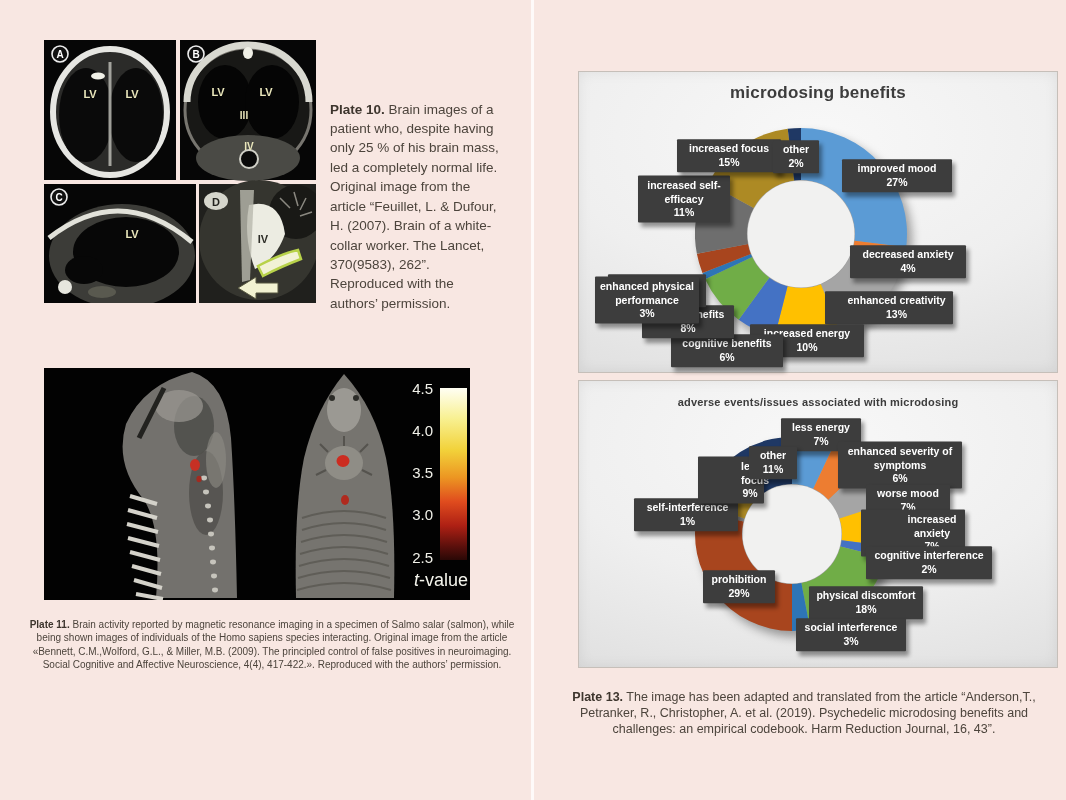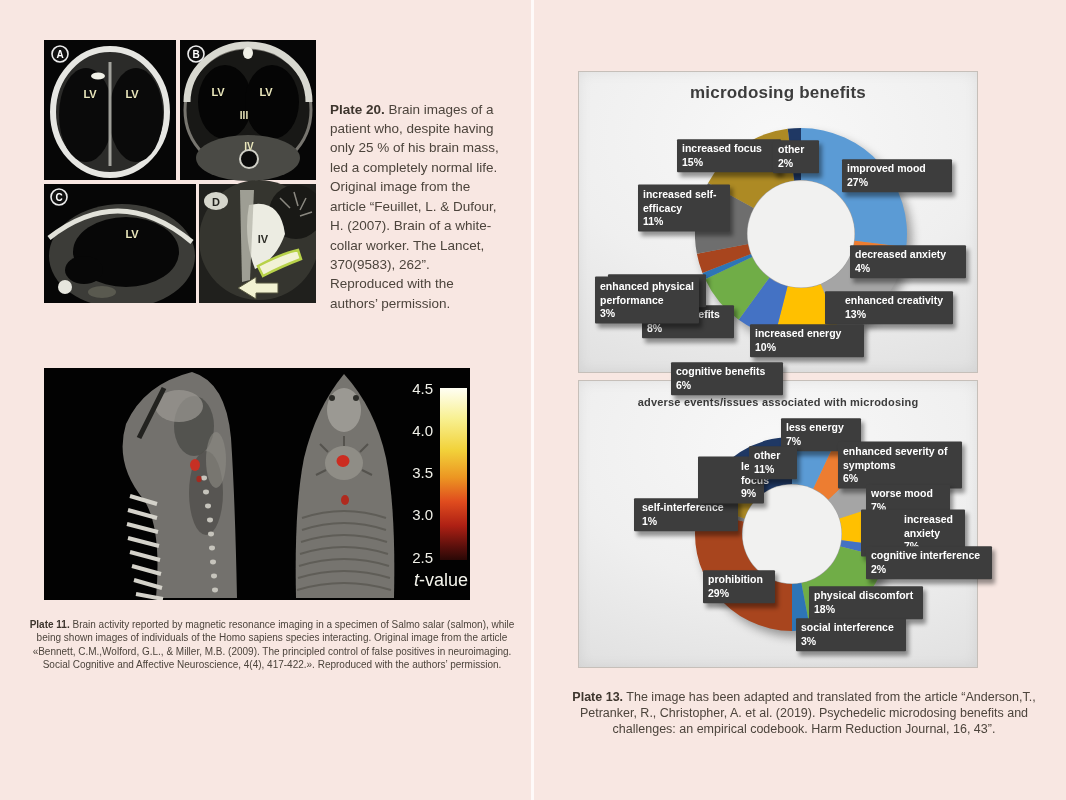--- a/index.html
+++ b/index.html
@@ -13,40 +13,40 @@
   .caption{color:#4c443c;position:absolute;}
   .caption b{color:#3d352d;}
   #plate10-caption{left:330px;top:86px;width:172px;font-size:13.5px;line-height:1.44;text-align:left;}
   #plate11-caption{left:28px;top:608px;width:488px;font-size:10px;line-height:1.33;text-align:center;}
   #plate13-caption{left:566px;top:676px;width:476px;font-size:12.5px;line-height:1.3;text-align:center;}
   
   #plate10-figure{position:absolute;left:44px;top:40px;width:272px;height:263px;}
   #plate11-figure{position:absolute;left:44px;top:368px;width:426px;height:232px;}
   
   .chart-panel{
-    position:absolute;left:578px;width:400px;
+    position:absolute;left:578px;width:480px;
     background:radial-gradient(120% 110% at 50% 22%, #f8f8f8 0%, #efefef 45%, #d9d9d9 100%);
     border:1px solid #c6bfb9;
     box-shadow:inset 0 0 14px rgba(0,0,0,.07);
     box-sizing:border-box;
   }
   #benefits-panel{top:71px;height:302px;}
   #adverse-panel{top:380px;height:288px;}
   .chart-title{
     position:absolute;left:0;width:100%;text-align:center;
     font-weight:bold;color:#3c3c3c;letter-spacing:.2px;
   }
   #benefits-panel .chart-title{top:11px;font-size:17px;}
   #adverse-panel .chart-title{top:15px;font-size:11px;}
   .donut-svg{position:absolute;left:0;top:0;}
   .slices{filter:drop-shadow(5px 6px 5px rgba(0,0,0,.35));}
   .slice-label{
     position:absolute;transform:translate(-50%,-50%);
     background:#3d3d3d;color:#fff;font-weight:bold;font-size:10.5px;line-height:1.3;
-    padding:3px 5px;border-radius:1px;
+    text-align:center;padding:3px 5px;border-radius:1px;
     box-shadow:3px 4px 4px rgba(0,0,0,.4);
     z-index:2;box-sizing:border-box;
   }
   svg text{font-family:"Liberation Sans",sans-serif;}
   .serif{font-family:"Liberation Serif",serif;}
 </style>
 </head>
 <body>
 
 <div class="spread">
@@ -104,21 +104,21 @@
       <path d="M205,165 Q236,158 241,194 Q232,220 211,229 Q199,198 205,165 Z" fill="#ecece2"></path>
       <path d="M196,150 L210,150 L206,240 L198,242 Z" fill="#b9b9ae" opacity=".8"></path>
       <path d="M214,226 Q239,213 254,210 L257,219 Q236,227 219,236 Z" fill="#f2f2d6" stroke="#b8d24a" stroke-width="2.5"></path>
       <ellipse cx="172" cy="161" rx="12" ry="9" fill="#d6d6cc"></ellipse>
       <text x="172" y="165.5" text-anchor="middle" font-size="11" font-weight="bold" fill="#22221e">D</text>
       <text x="219" y="203" text-anchor="middle" font-size="11" font-weight="bold" fill="#2c2c26">IV</text>
       <path d="M234,243 L212,243 L212,237 L194,248 L212,259 L212,253 L234,253 Z" fill="#f2f2d2" stroke="#55553e" stroke-width="1"></path>
     </g>
   </svg>
 
-  <p class="caption" id="plate10-caption"><b>Plate 20.</b><span> Brain images of a patient who, despite having only 25 % of his brain mass, led a completely normal life. Original image from the article “Feuillet, L. &amp; Dufour, H. (2007). Brain of a white-collar worker. The Lancet, 370(9583), 262”. Reproduced with the authors’ permission.</span></p>
+  <p class="caption" id="plate10-caption"><b>Plate 10.</b><span> Brain images of a patient who, despite having only 25 % of his brain mass, led a completely normal life. Original image from the article “Feuillet, L. &amp; Dufour, H. (2007). Brain of a white-collar worker. The Lancet, 370(9583), 262”. Reproduced with the authors’ permission.</span></p>
 
   <svg id="plate11-figure" viewBox="0 0 426 232" width="426" height="232">
     <defs>
       <linearGradient id="tbar" x1="0" y1="0" x2="0" y2="1">
         <stop offset="0" stop-color="#FFFFF4"></stop>
         <stop offset=".18" stop-color="#F8F090"></stop>
         <stop offset=".36" stop-color="#F2D23A"></stop>
         <stop offset=".52" stop-color="#EC9622"></stop>
         <stop offset=".66" stop-color="#E04C1E"></stop>
         <stop offset=".80" stop-color="#AE2014"></stop>
@@ -194,25 +194,25 @@
           <path d="M129.11,110.93 A106,106 0 0 1 208.71,56.84 L215.23,108.43 A54,54 0 0 0 174.68,135.99 Z" fill="#AD8A24"></path>
           <path d="M208.71,56.84 A106,106 0 0 1 222.00,56.00 L222.00,108.00 A54,54 0 0 0 215.23,108.43 Z" fill="#1F3864"></path>
           <circle cx="222" cy="162" r="53.5" fill="#f1f1f0"></circle>
         </g>
         <line x1="120" y1="214" x2="124" y2="205" stroke="#8a8a8a" stroke-width="1"></line>
       </svg>
       <div class="slice-label" style="left: 318px; top: 104px; width: 110px;">improved mood<br>27%</div>
       <div class="slice-label" style="left: 329px; top: 190px; width: 116px;">decreased anxiety<br>4%</div>
       <div class="slice-label" style="left: 310px; top: 236px; width: 128px; padding-left: 20px;">enhanced creativity<br>13%</div>
       <div class="slice-label" style="left: 228px; top: 269px; width: 114px;">increased energy<br>10%</div>
-      <div class="slice-label" style="left: 148px; top: 279px; width: 112px; margin-top: 28px;">cognitive benefits<br>6%</div>
+      <div class="slice-label" style="left: 148px; top: 279px; width: 112px;">cognitive benefits<br>6%</div>
       <div class="slice-label" style="left: 109px; top: 250px; width: 92px;">social benefits<br>8%</div>
       <div class="slice-label" style="left: 78px; top: 219px; width: 98px;">less symptoms<br>1%</div>
       <div class="slice-label" style="left: 68px; top: 186px; width: 104px; margin-top: 42px;">enhanced physical performance<br>3%</div>
-      <div class="slice-label" style="left: 105px; top: 136px; width: 92px;">increased self-efficacy<br>11%</div>
+      <div class="slice-label" style="left: 105px; top: 127px; width: 92px;">increased self-efficacy<br>11%</div>
       <div class="slice-label" style="left: 150px; top: 84px; width: 104px;">increased focus<br>15%</div>
       <div class="slice-label" style="left: 217px; top: 85px; width: 46px;">other<br>2%</div>
     </div>
 
   <div class="chart-panel" id="adverse-panel">
     <div class="chart-title">adverse events/issues associated with microdosing</div>
   <svg width="448" height="288" class="donut-svg">
         <g class="slices">
           <path d="M213.00,56.00 A97,97 0 0 1 254.30,65.23 L234.29,107.76 A50,50 0 0 0 213.00,103.00 Z" fill="#5B9BD5"></path>
           <path d="M254.30,65.23 A97,97 0 0 1 283.71,86.60 L249.45,118.77 A50,50 0 0 0 234.29,107.76 Z" fill="#ED7D31"></path>

